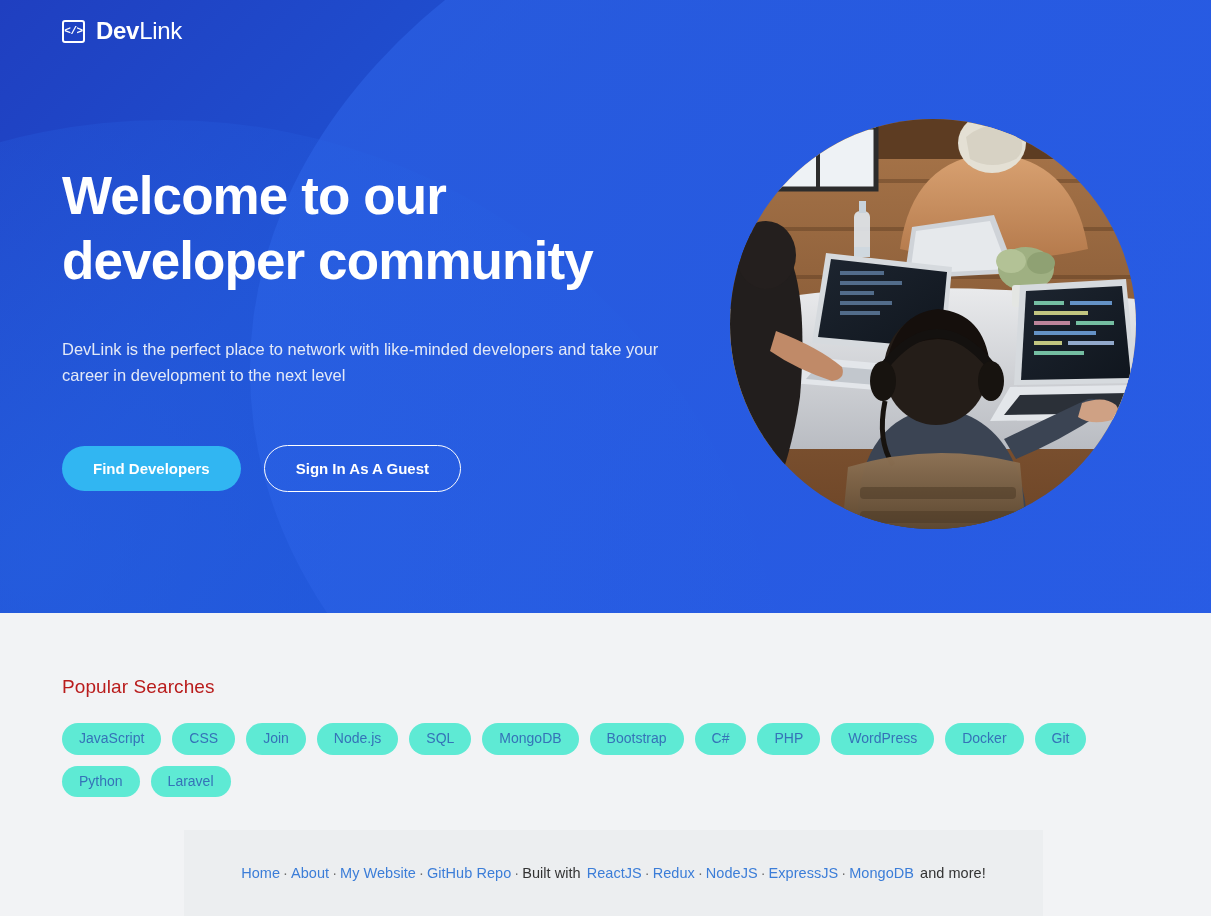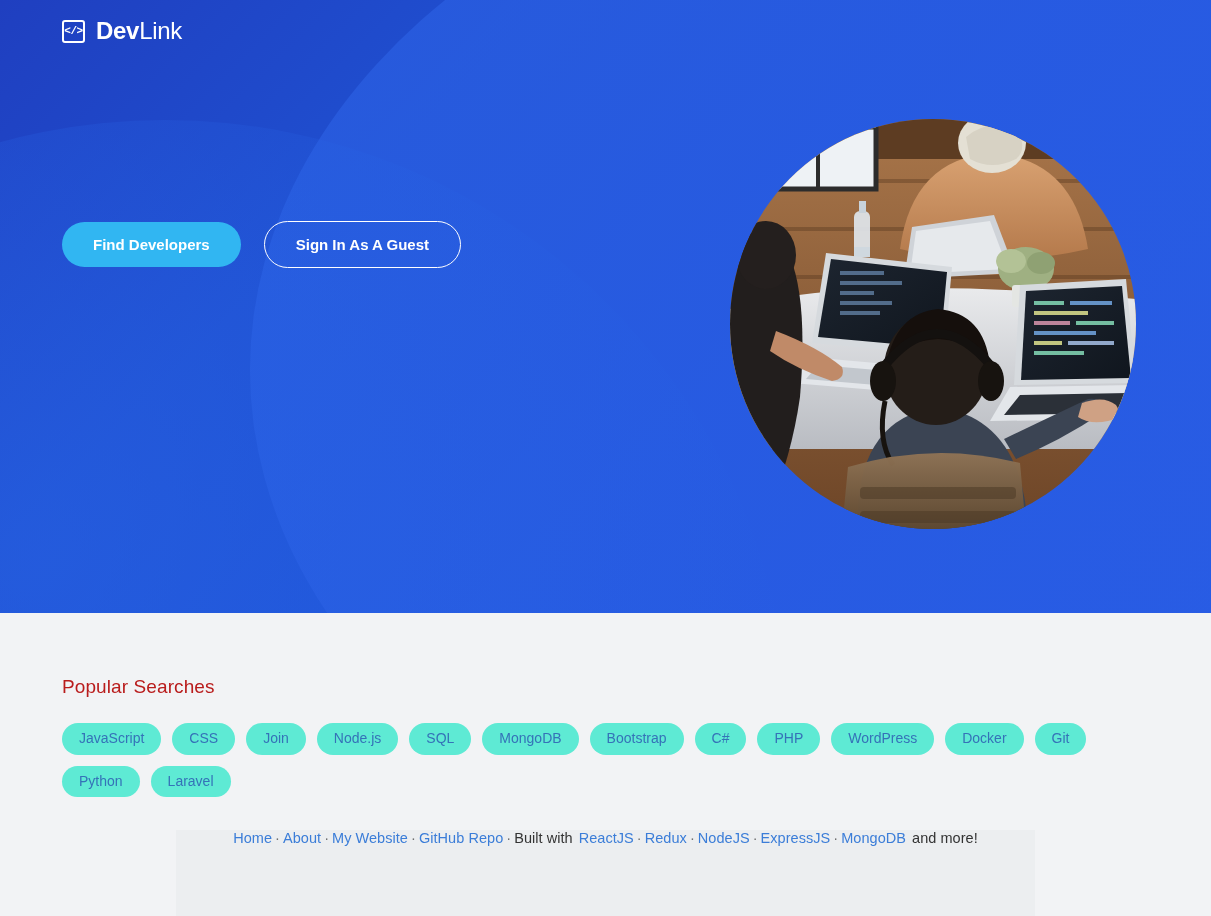--- a/index.html
+++ b/index.html
@@ -203,27 +203,27 @@
 
   
   .footer-outer {
     position: relative;
     width: 1211px;
     height: 86px;
     background: #f2f3f5;
   }
   .footer-band {
     position: absolute;
-    left: 176px;
+    left: 184px;
     top: 0;
     width: 859px;
     height: 86px;
     background: #eceef0;
     display: flex;
-    align-items: flex-start;
+    align-items: center;
     justify-content: center;
   }
   .footer-links {
     font-size: 14.5px;
     color: #3b3b3b;
     white-space: nowrap;
     letter-spacing: .05px;
   }
   .footer-links a {
     color: #3b7dd8;
@@ -243,20 +243,25 @@
 
   <nav class="nav">
     <div class="brand">
       <span class="brand-icon">&lt;/&gt;</span>
       <span class="brand-text"><b>Dev</b><span>Link</span></span>
     </div>
   </nav>
 
   <div class="hero-body">
     <div class="hero-left">
+      <h1 class="hero-title">
+        <span>Welcome to our</span><br>
+        <span>developer community</span>
+      </h1>
+      <p class="hero-sub">DevLink is the perfect place to network with like-minded developers and take your career in development to the next level</p>
       <div class="hero-ctas">
         <button class="btn-find">Find Developers</button>
         <button class="btn-guest">Sign In As A Guest</button>
       </div>
     </div>
   </div>
 
   <div class="hero-photo-wrap">
     <svg class="hero-photo" viewBox="0 0 406 410" preserveAspectRatio="xMidYMid slice">
       <defs>

